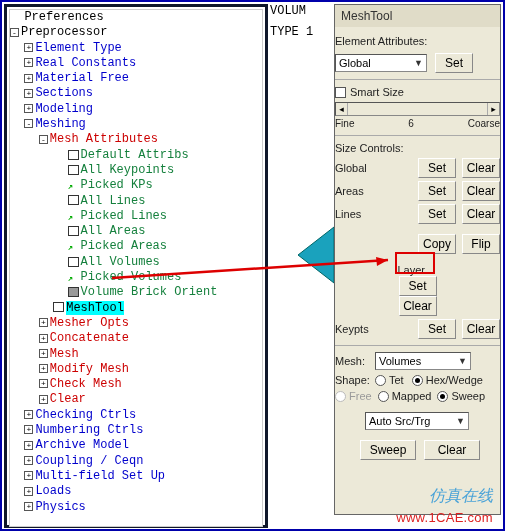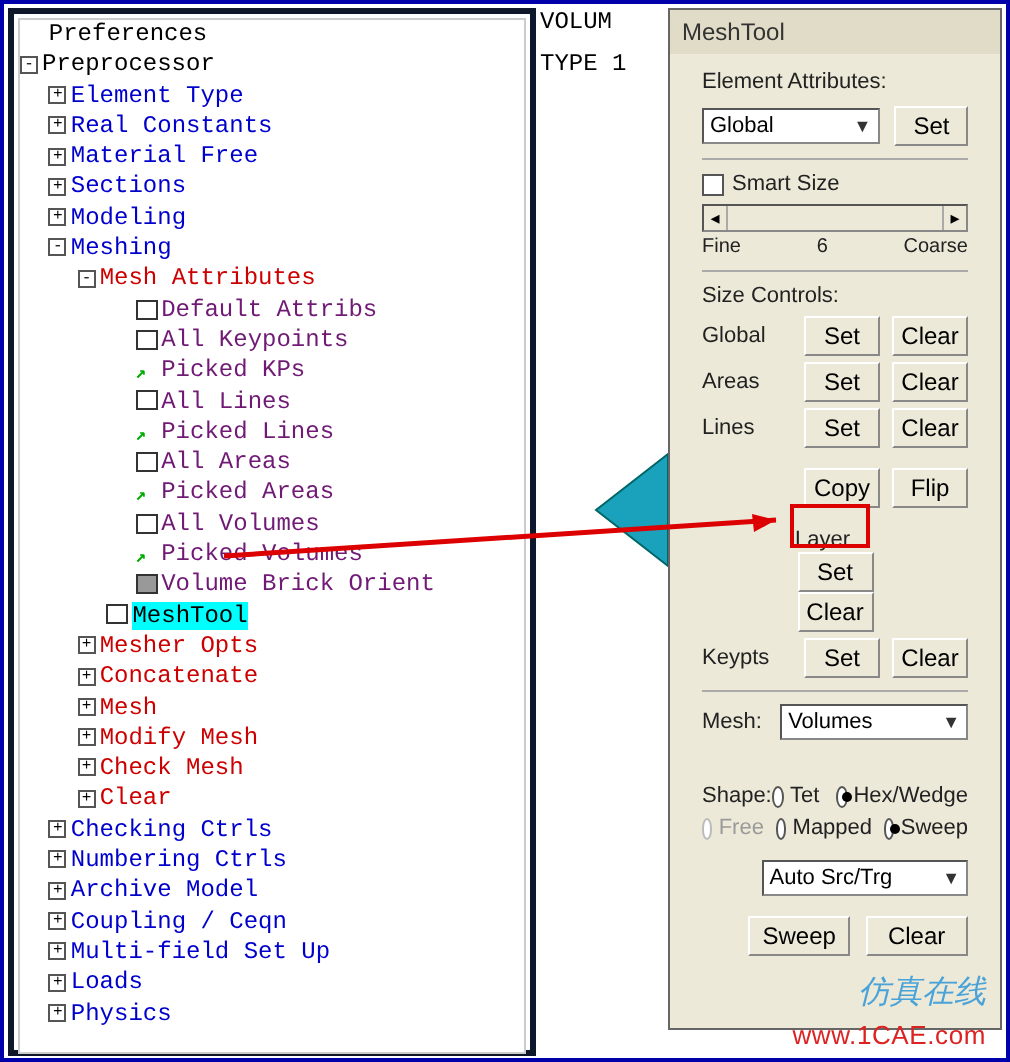--- a/index.html
+++ b/index.html
@@ -26,21 +26,21 @@
     height: 518px;
     overflow: hidden;
     background: #fff;
     font-family: "Courier New", monospace;
     font-size: 12px;
     line-height: 15.3px;
   }
   .tree-item { white-space: pre; }
   .cyan  { background: #00ffff; color: #000; }
   .blue  { color: #0000cc; }
-  .green { color: #701a75; }
+  .green { color: #15803d; }
   .red   { color: #cc0000; }
   .box   { display:inline-block; width:9px; height:9px; border:1px solid #555; font-size:8px; line-height:8px; text-align:center; vertical-align:middle; margin-right:2px; background:#fff; color:#000;}
   .ic    { display:inline-block; width:11px; height:10px; vertical-align:middle; margin-right:2px; font-size:9px; }
   .ic-grid { background:#fff; border:1px solid #333; }
   .ic-arrow { color:#0a0; font-weight:bold; }
   .ic-brick { border:1px solid #333; background:#999; }
   
   .mid {
     position:absolute;
     left:270px; top: 4px;
@@ -54,21 +54,21 @@
     position:absolute;
     left:334px; top:4px;
     width:167px; height:511px;
     background:#ece9d8;
     border:1px solid #666;
   }
   .dlg-title {
     background:#e0dcc8; color:#333;
     padding:4px 6px; font-size:12px;
   }
-  .dlg-body { padding:4px 16px; }
+  .dlg-body { padding:4px 0; }
   .lbl { font-size:11px; color:#222; }
   .row { display:flex; align-items:center; margin:2px 0; }
   .sel { height:18px; background:#fff; border:1px solid #888; border-top-color:#555; border-left-color:#555; padding:1px 3px; font-size:11px; display:flex; justify-content:space-between; align-items:center;}
   .sel .dd { font-size:9px; color:#333; }
   .btn {
     display:inline-flex; align-items:center; justify-content:center;
     height:20px;
     background:#ece9d8;
     border:1px solid #888; border-top-color:#fff; border-left-color:#fff;
     font-size:12px; cursor:pointer;
@@ -226,21 +226,21 @@
         </div>
       </div>
     <hr class="sep">
     <div class="row">
       <span class="sc-lbl">Mesh:</span>
       <div class="sel" style="width:96px">
         <span>Volumes</span>
           <span class="dd">▼</span>
       </div>
     </div>
-    <div class="row" style="margin-top:22px">
+    <div class="row" style="margin-top:4px">
       <span class="sc-lbl">Shape:</span>
       <span class="radio"></span>
       <span class="lbl" style="margin-right:8px">Tet</span>
       <span class="radio on"></span>
       <span class="lbl">Hex/Wedge</span>
     </div>
     <div class="row" style="margin-top:4px">
       <span class="radio disabled" style="border-color:#bbb"></span>
       <span class="lbl disabled" style="margin-right:6px">Free</span>
       <span class="radio"></span>

